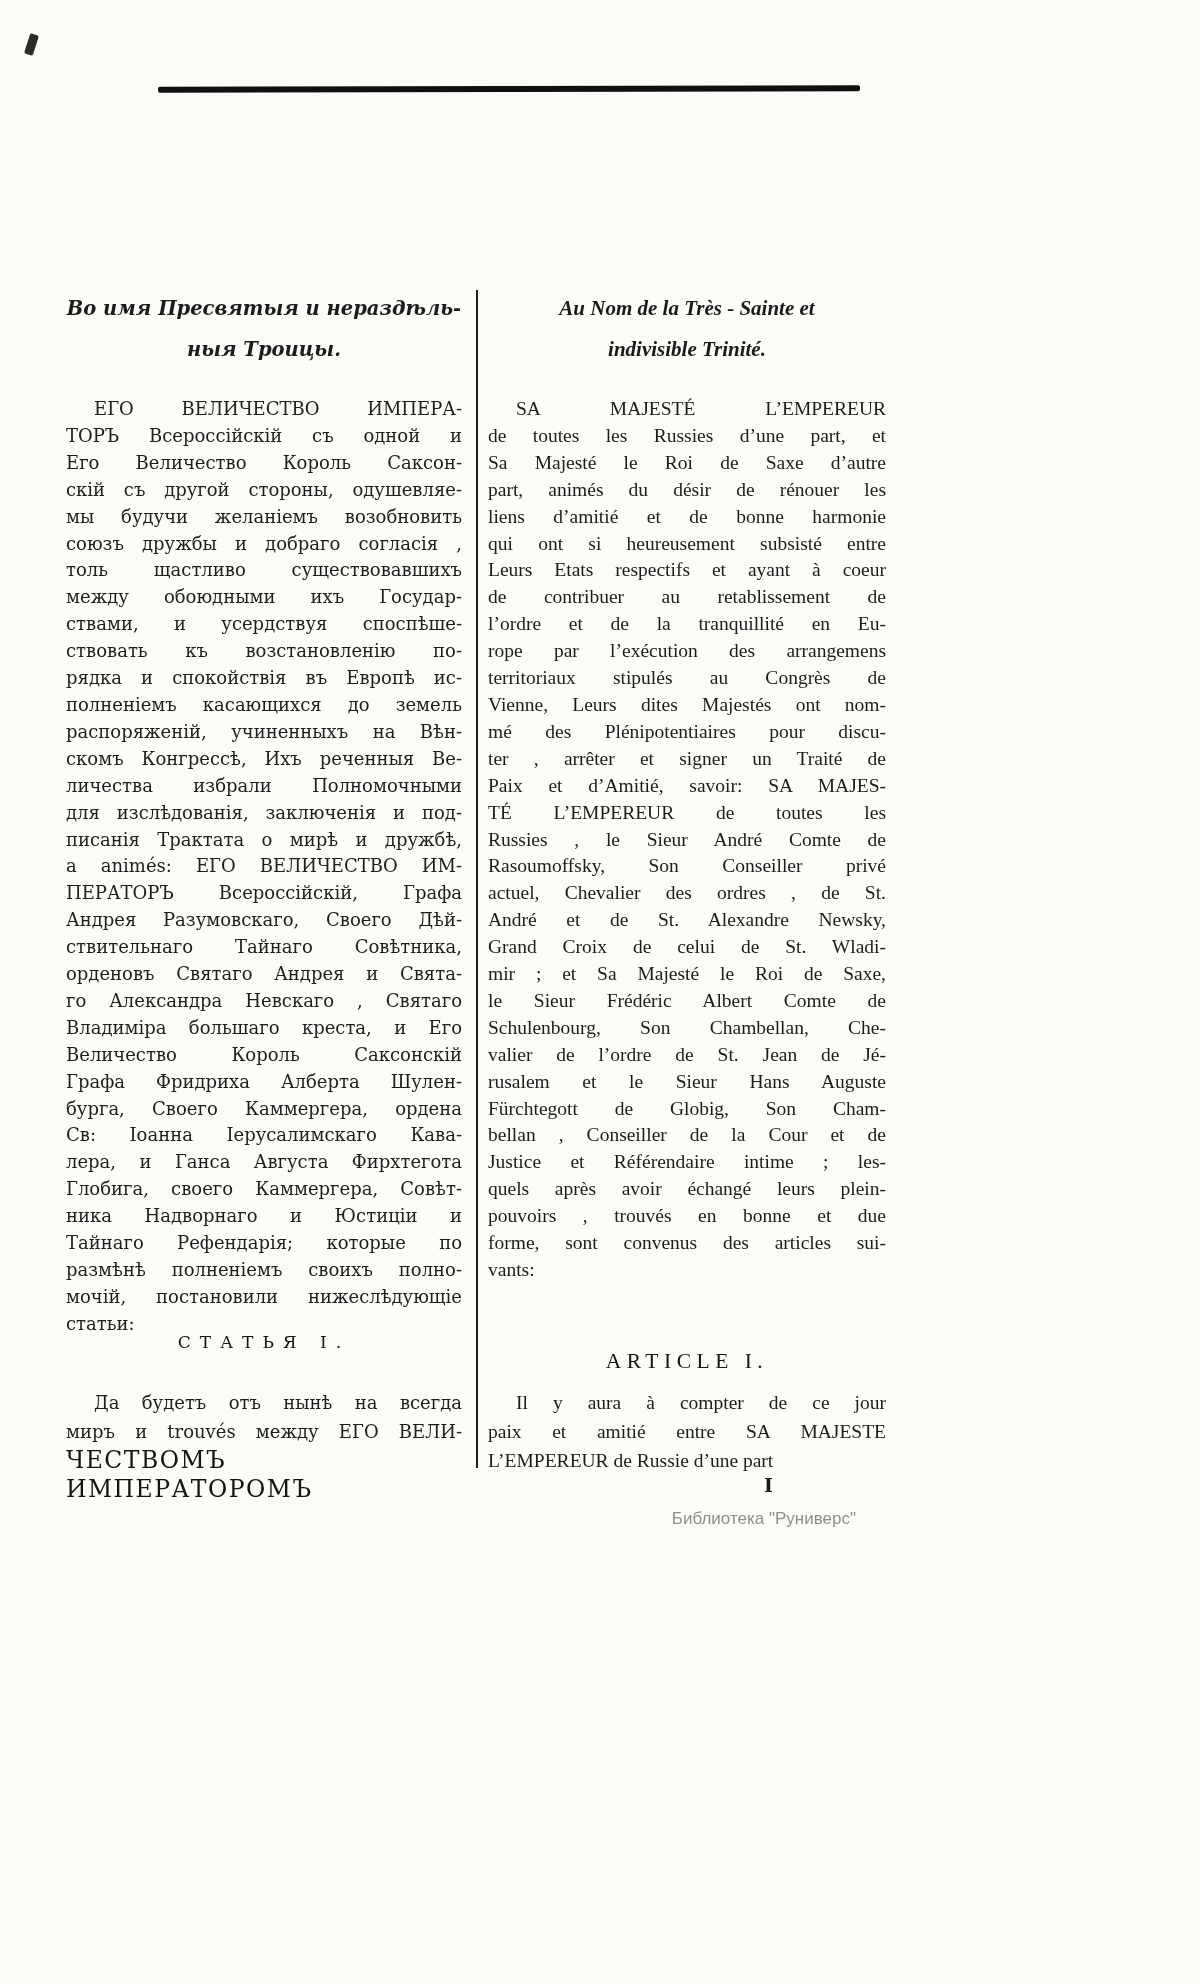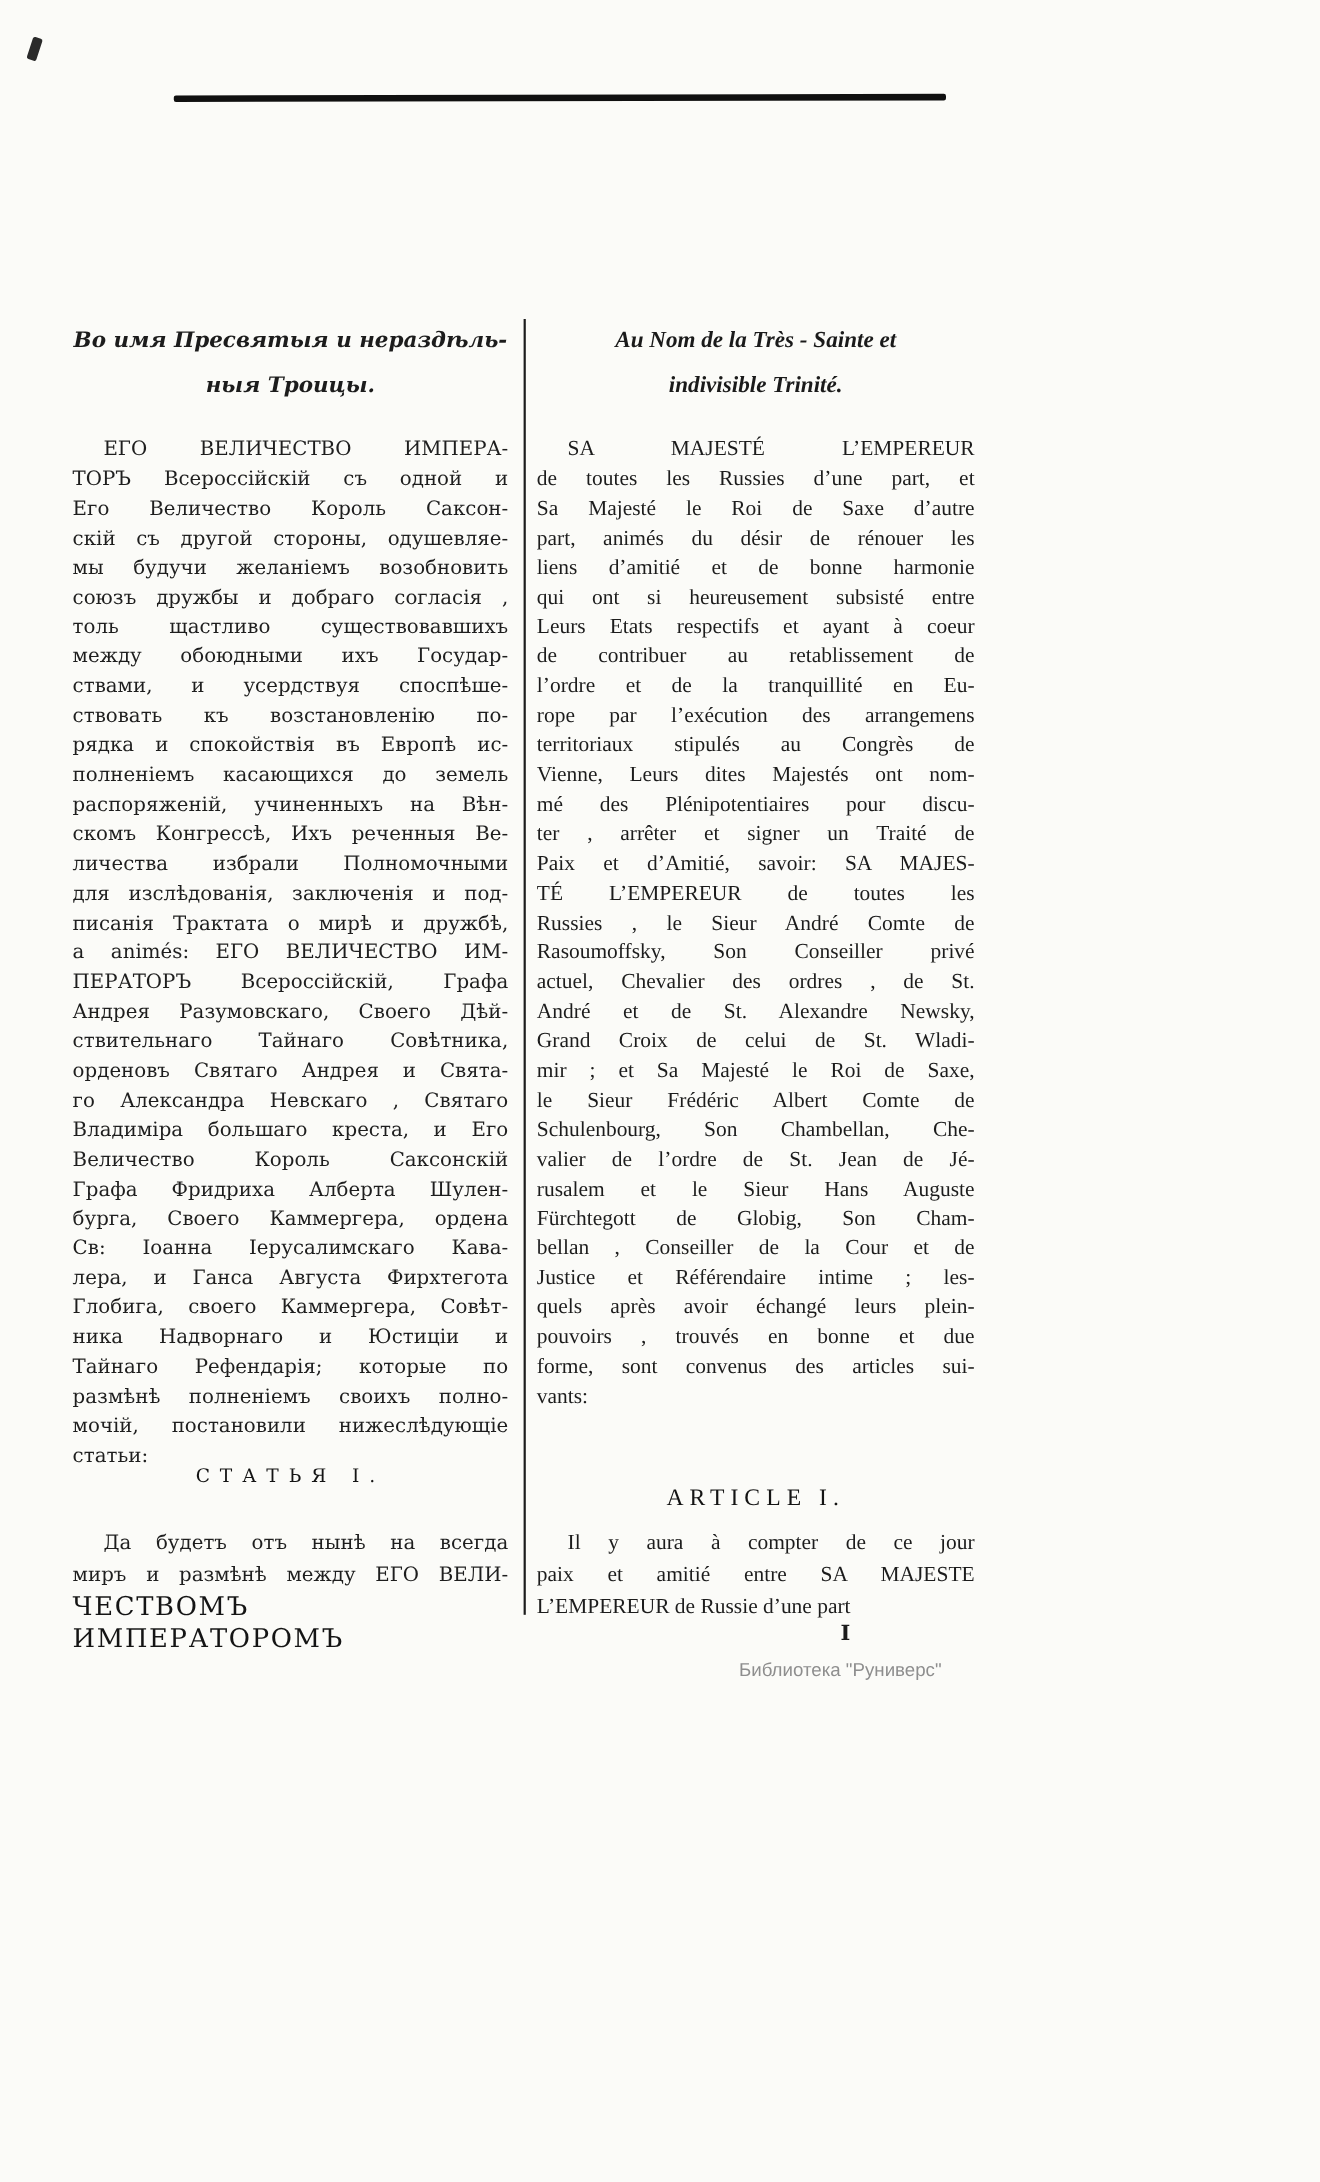--- a/index.html
+++ b/index.html
@@ -192,21 +192,21 @@
       <div class="tline just">forme, sont convenus des articles sui-</div>
       <div class="tline">vants:</div>
     </div>
 
   <div class="article-heading left-col ah-ru">СТАТЬЯ I.</div>
 
   <div class="article-heading right-col ah-fr">ARTICLE I.</div>
 
   <div class="article-body article-left left-col ru">
       <div class="tline just ind">Да будетъ отъ нынѣ на всегда</div>
-      <div class="tline just">миръ и размѣнѣ между ЕГО ВЕЛИ-</div>
+      <div class="tline just">миръ и trouvés между ЕГО ВЕЛИ-</div>
       <div class="tline">ЧЕСТВОМЪ ИМПЕРАТОРОМЪ</div>
     </div>
 
   <div class="article-body right-col fr">
       <div class="tline just ind">Il y aura à compter de ce jour</div>
       <div class="tline just">paix et amitié entre SA MAJESTE</div>
       <div class="tline">L’EMPEREUR de Russie d’une part</div>
     </div>
 
   <div class="signature">I</div>

